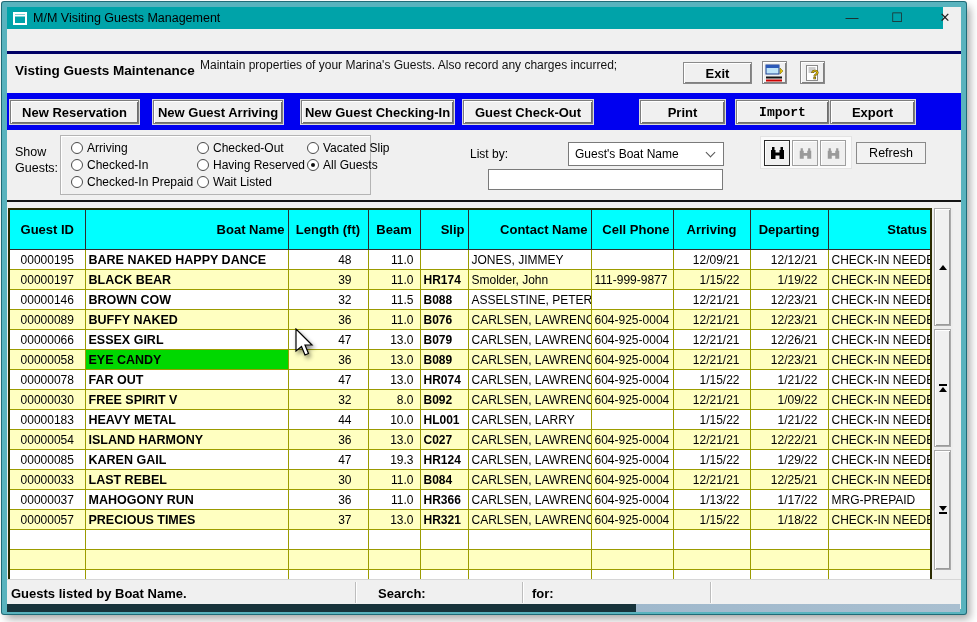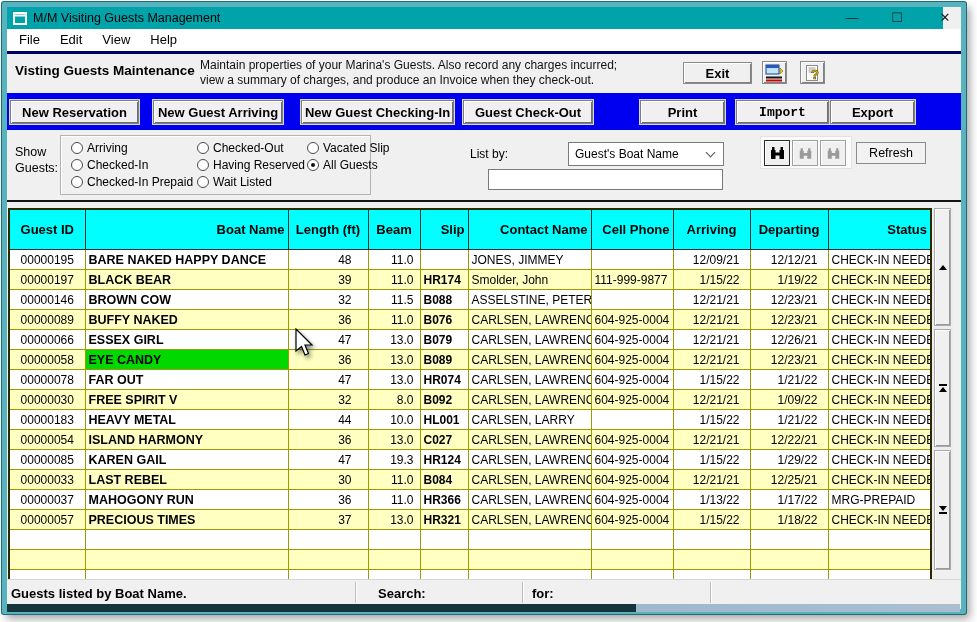--- a/index.html
+++ b/index.html
@@ -103,33 +103,26 @@
           <rect x="1" y="1" width="12" height="11" fill="none" stroke="#fff" stroke-width="2"></rect>
           <line x1="1" y1="3.5" x2="13" y2="3.5" stroke="#fff" stroke-width="2"></line>
         </svg>
     </span>
     <span class="title-text">M/M Visiting Guests Management</span>
     <span class="win-ctl" style="left:828px;">—</span>
     <span class="win-ctl" style="left:873px;">☐</span>
     <span class="win-ctl" style="left:921px;">✕</span>
   </div>
 
-  <div class="abs menubar">
-    <span class="menu-item">File</span>
-    <span class="menu-item">Edit</span>
-    <span class="menu-item">View</span>
-    <span class="menu-item">Help</span>
-  </div>
   <div class="abs navyline"></div>
 
   <div class="abs headerband">
     <div class="vg-title">Visting Guests Maintenance</div>
     <div class="vg-desc">
       <div>Maintain properties of your Marina's Guests.  Also record any charges incurred;</div>
-      <div>view a summary of charges, and produce an Invoice when they check-out.</div>
     </div>
     <div class="btn3d exit-btn">Exit</div>
     <div class="btn3d icon-btn" style="left:755px;">
       <span style="display:inline-flex;">
         <svg width="19" height="18" viewBox="0 0 19 18">
             <rect x="1" y="1" width="13" height="9" fill="#bfe4f9" stroke="#1b3f8f"></rect>
             <rect x="1" y="1" width="13" height="3" fill="#2b59b8"></rect>
             <path d="M15 4 l3 3 -3 3 z" fill="#e8c70c" stroke="#6b5a00" stroke-width="0.5"></path>
             <rect x="1" y="12.5" width="16" height="2" fill="#111"></rect>
             <rect x="1" y="15.5" width="16" height="2" fill="#cf0000"></rect>

